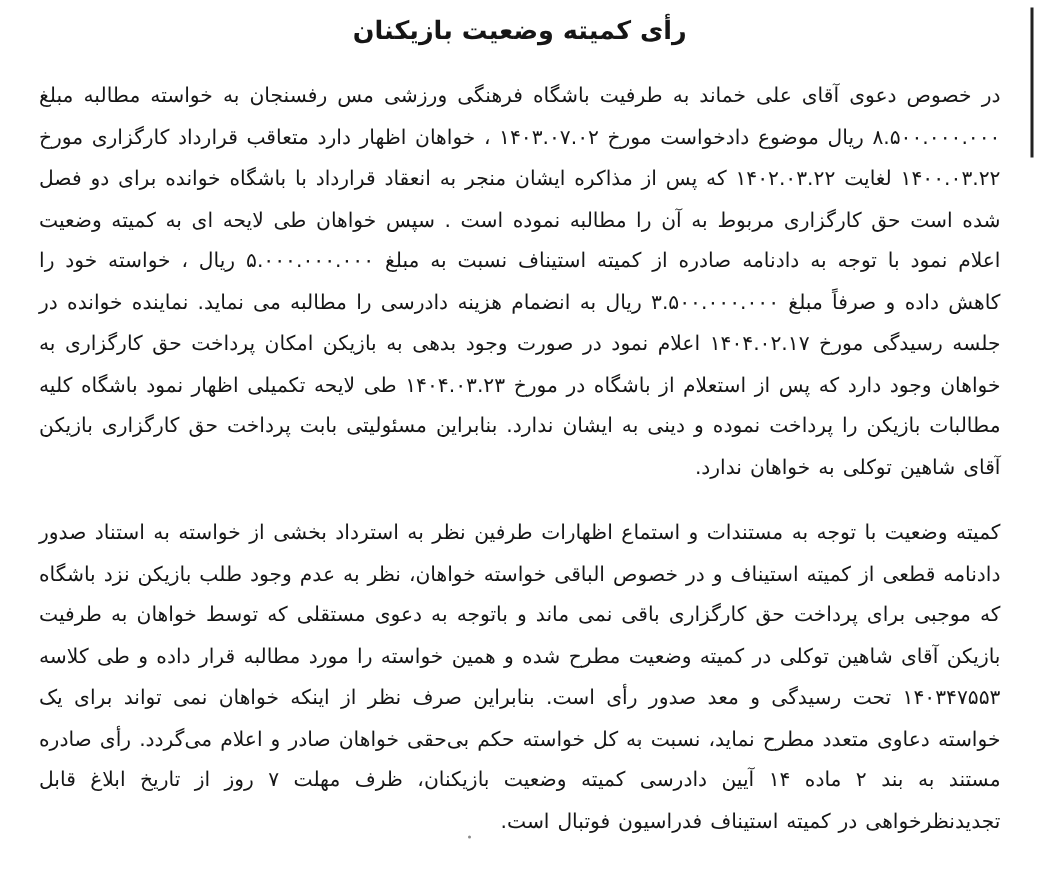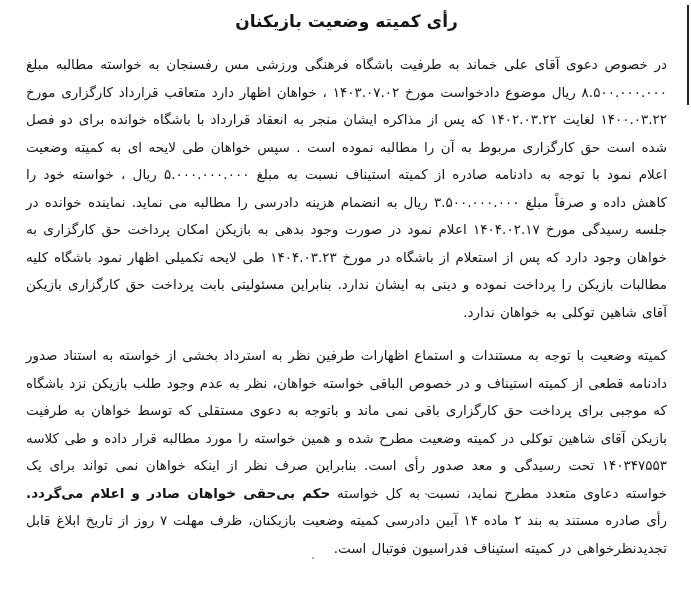--- a/index.html
+++ b/index.html
@@ -28,21 +28,21 @@
     letter-spacing: 0.2px;
   }
   .para {
     font-size: 13.5px;
     line-height: 27.5px;
     text-align: justify;
     margin: 16px;
     word-spacing: 1px;
   }
   .para span.bold {
-    font-weight: bold;
+    font-weight: normal;
   }
   .scan-line {
     position: absolute;
     top: 5px;
     left: 687px;
     width: 2px;
     height: 100px;
     background: #222222;
   }
   .noise-dot {

